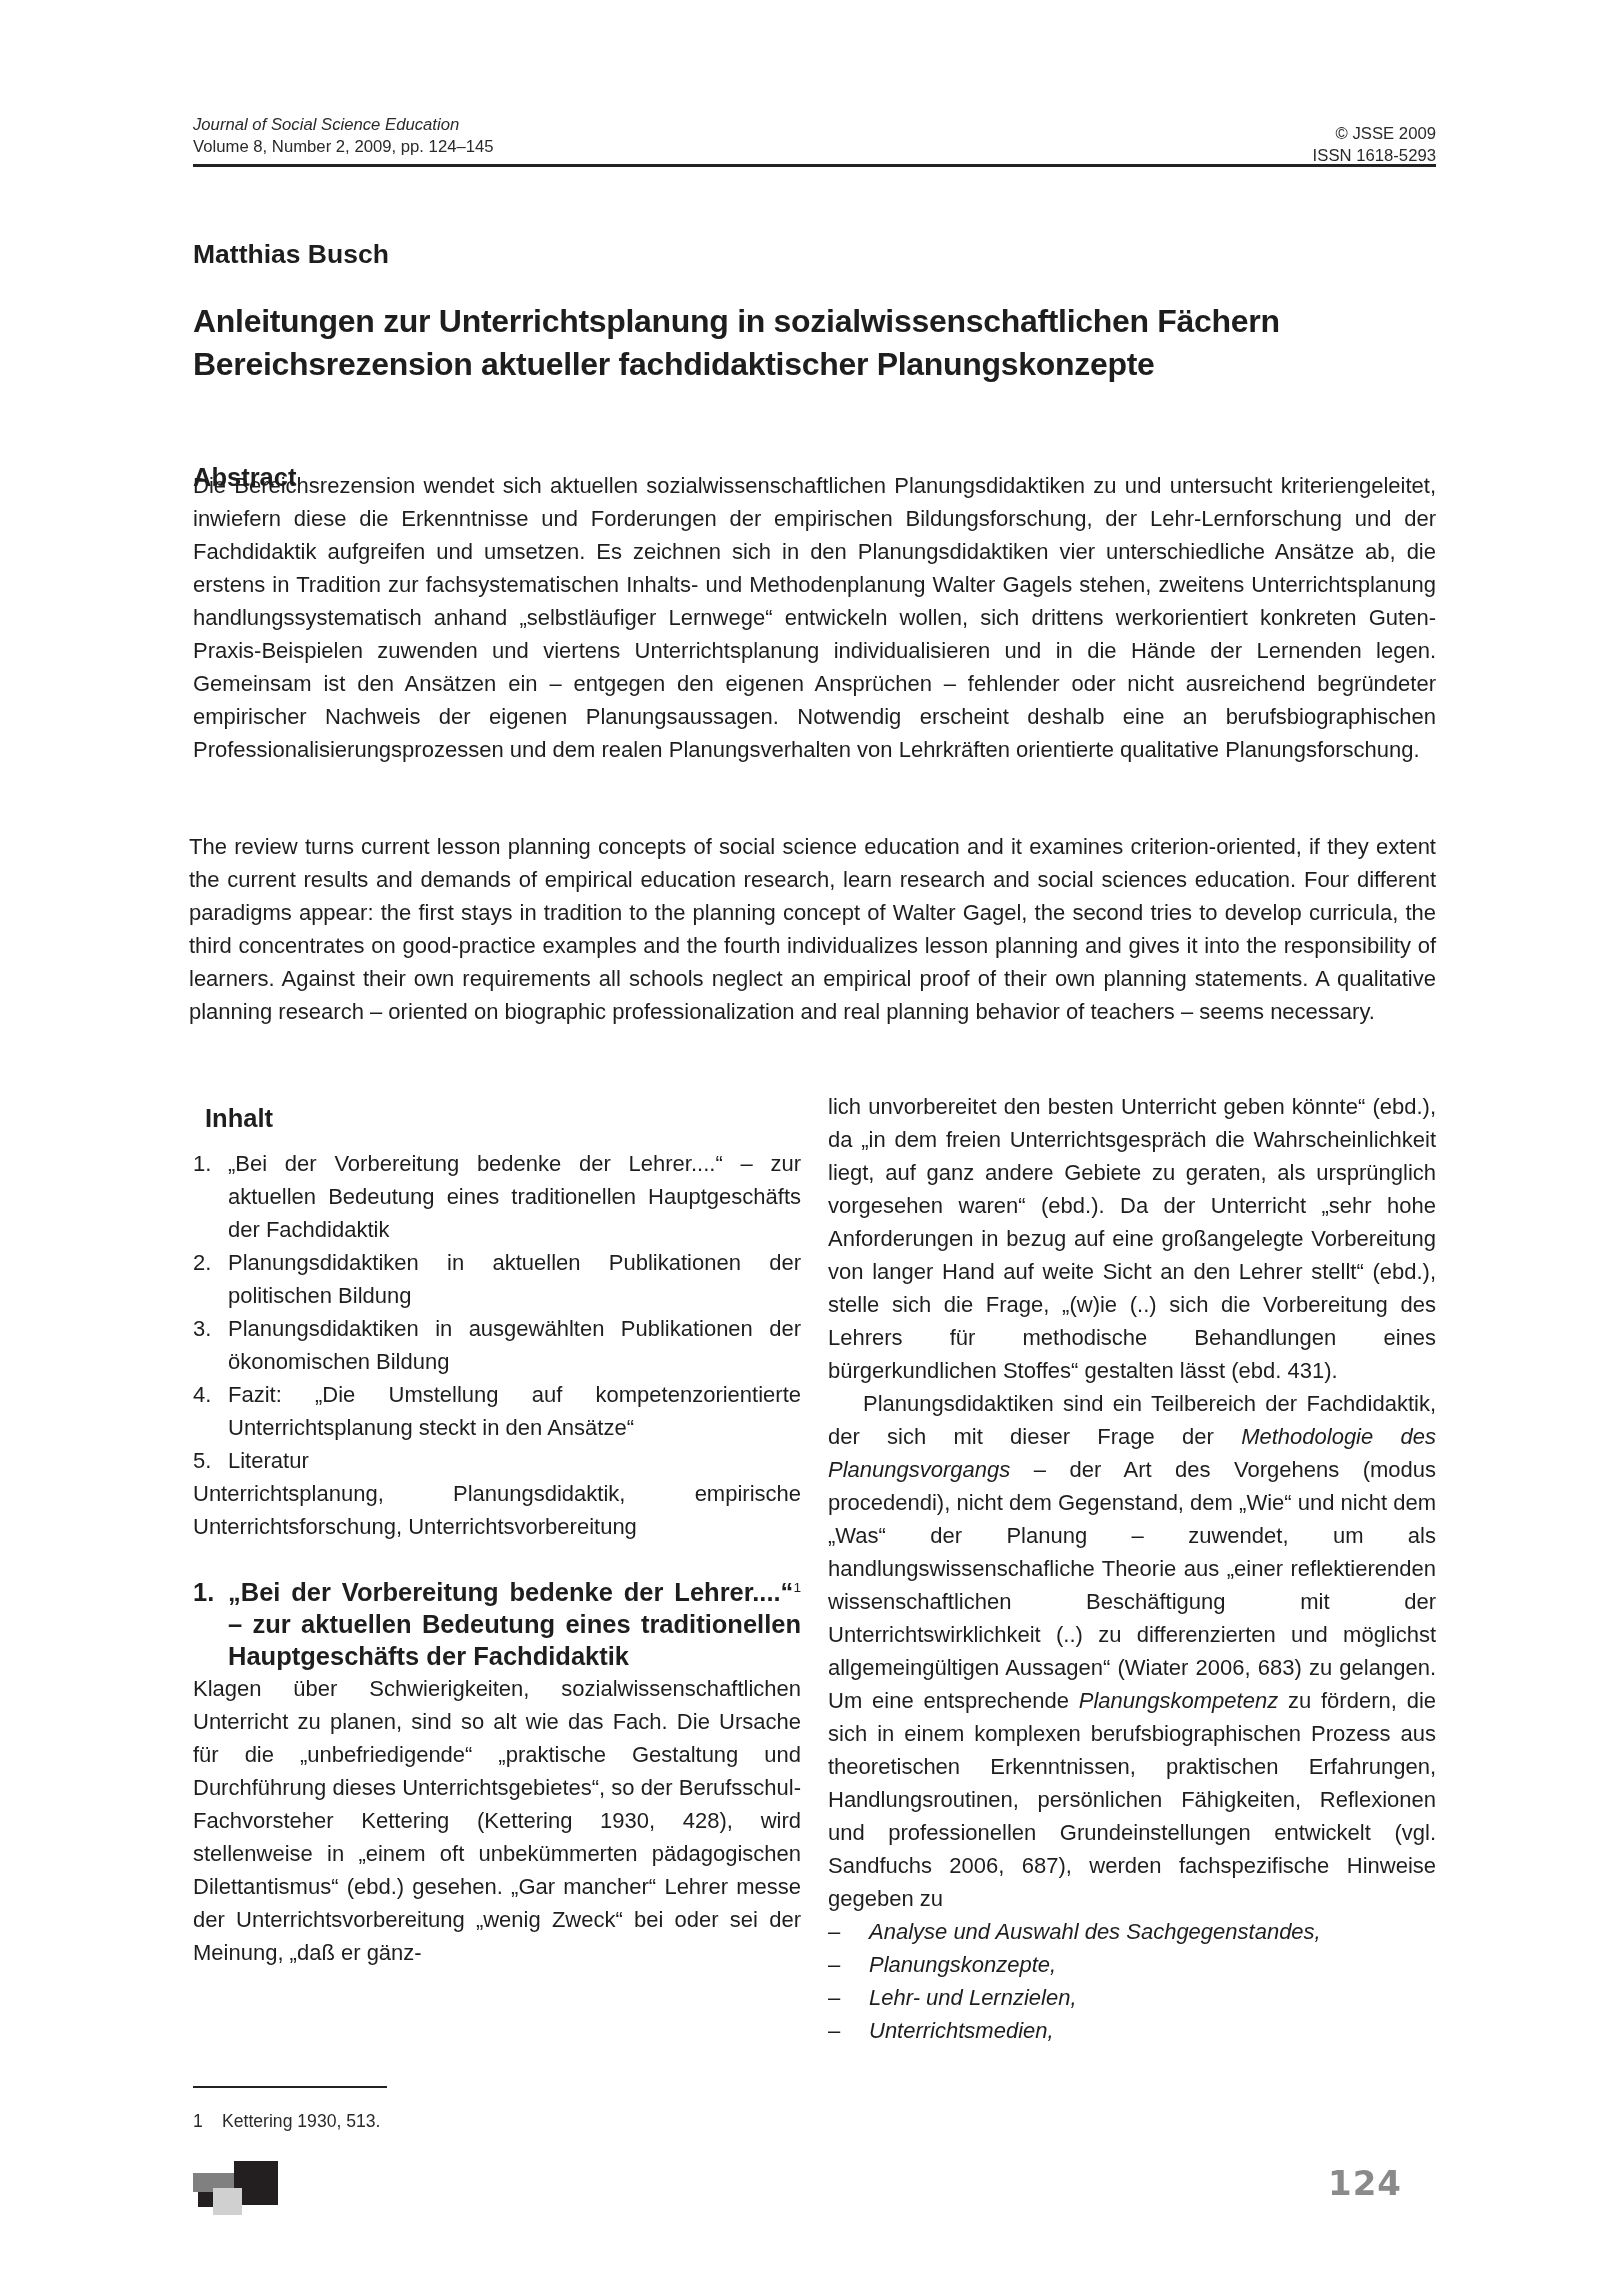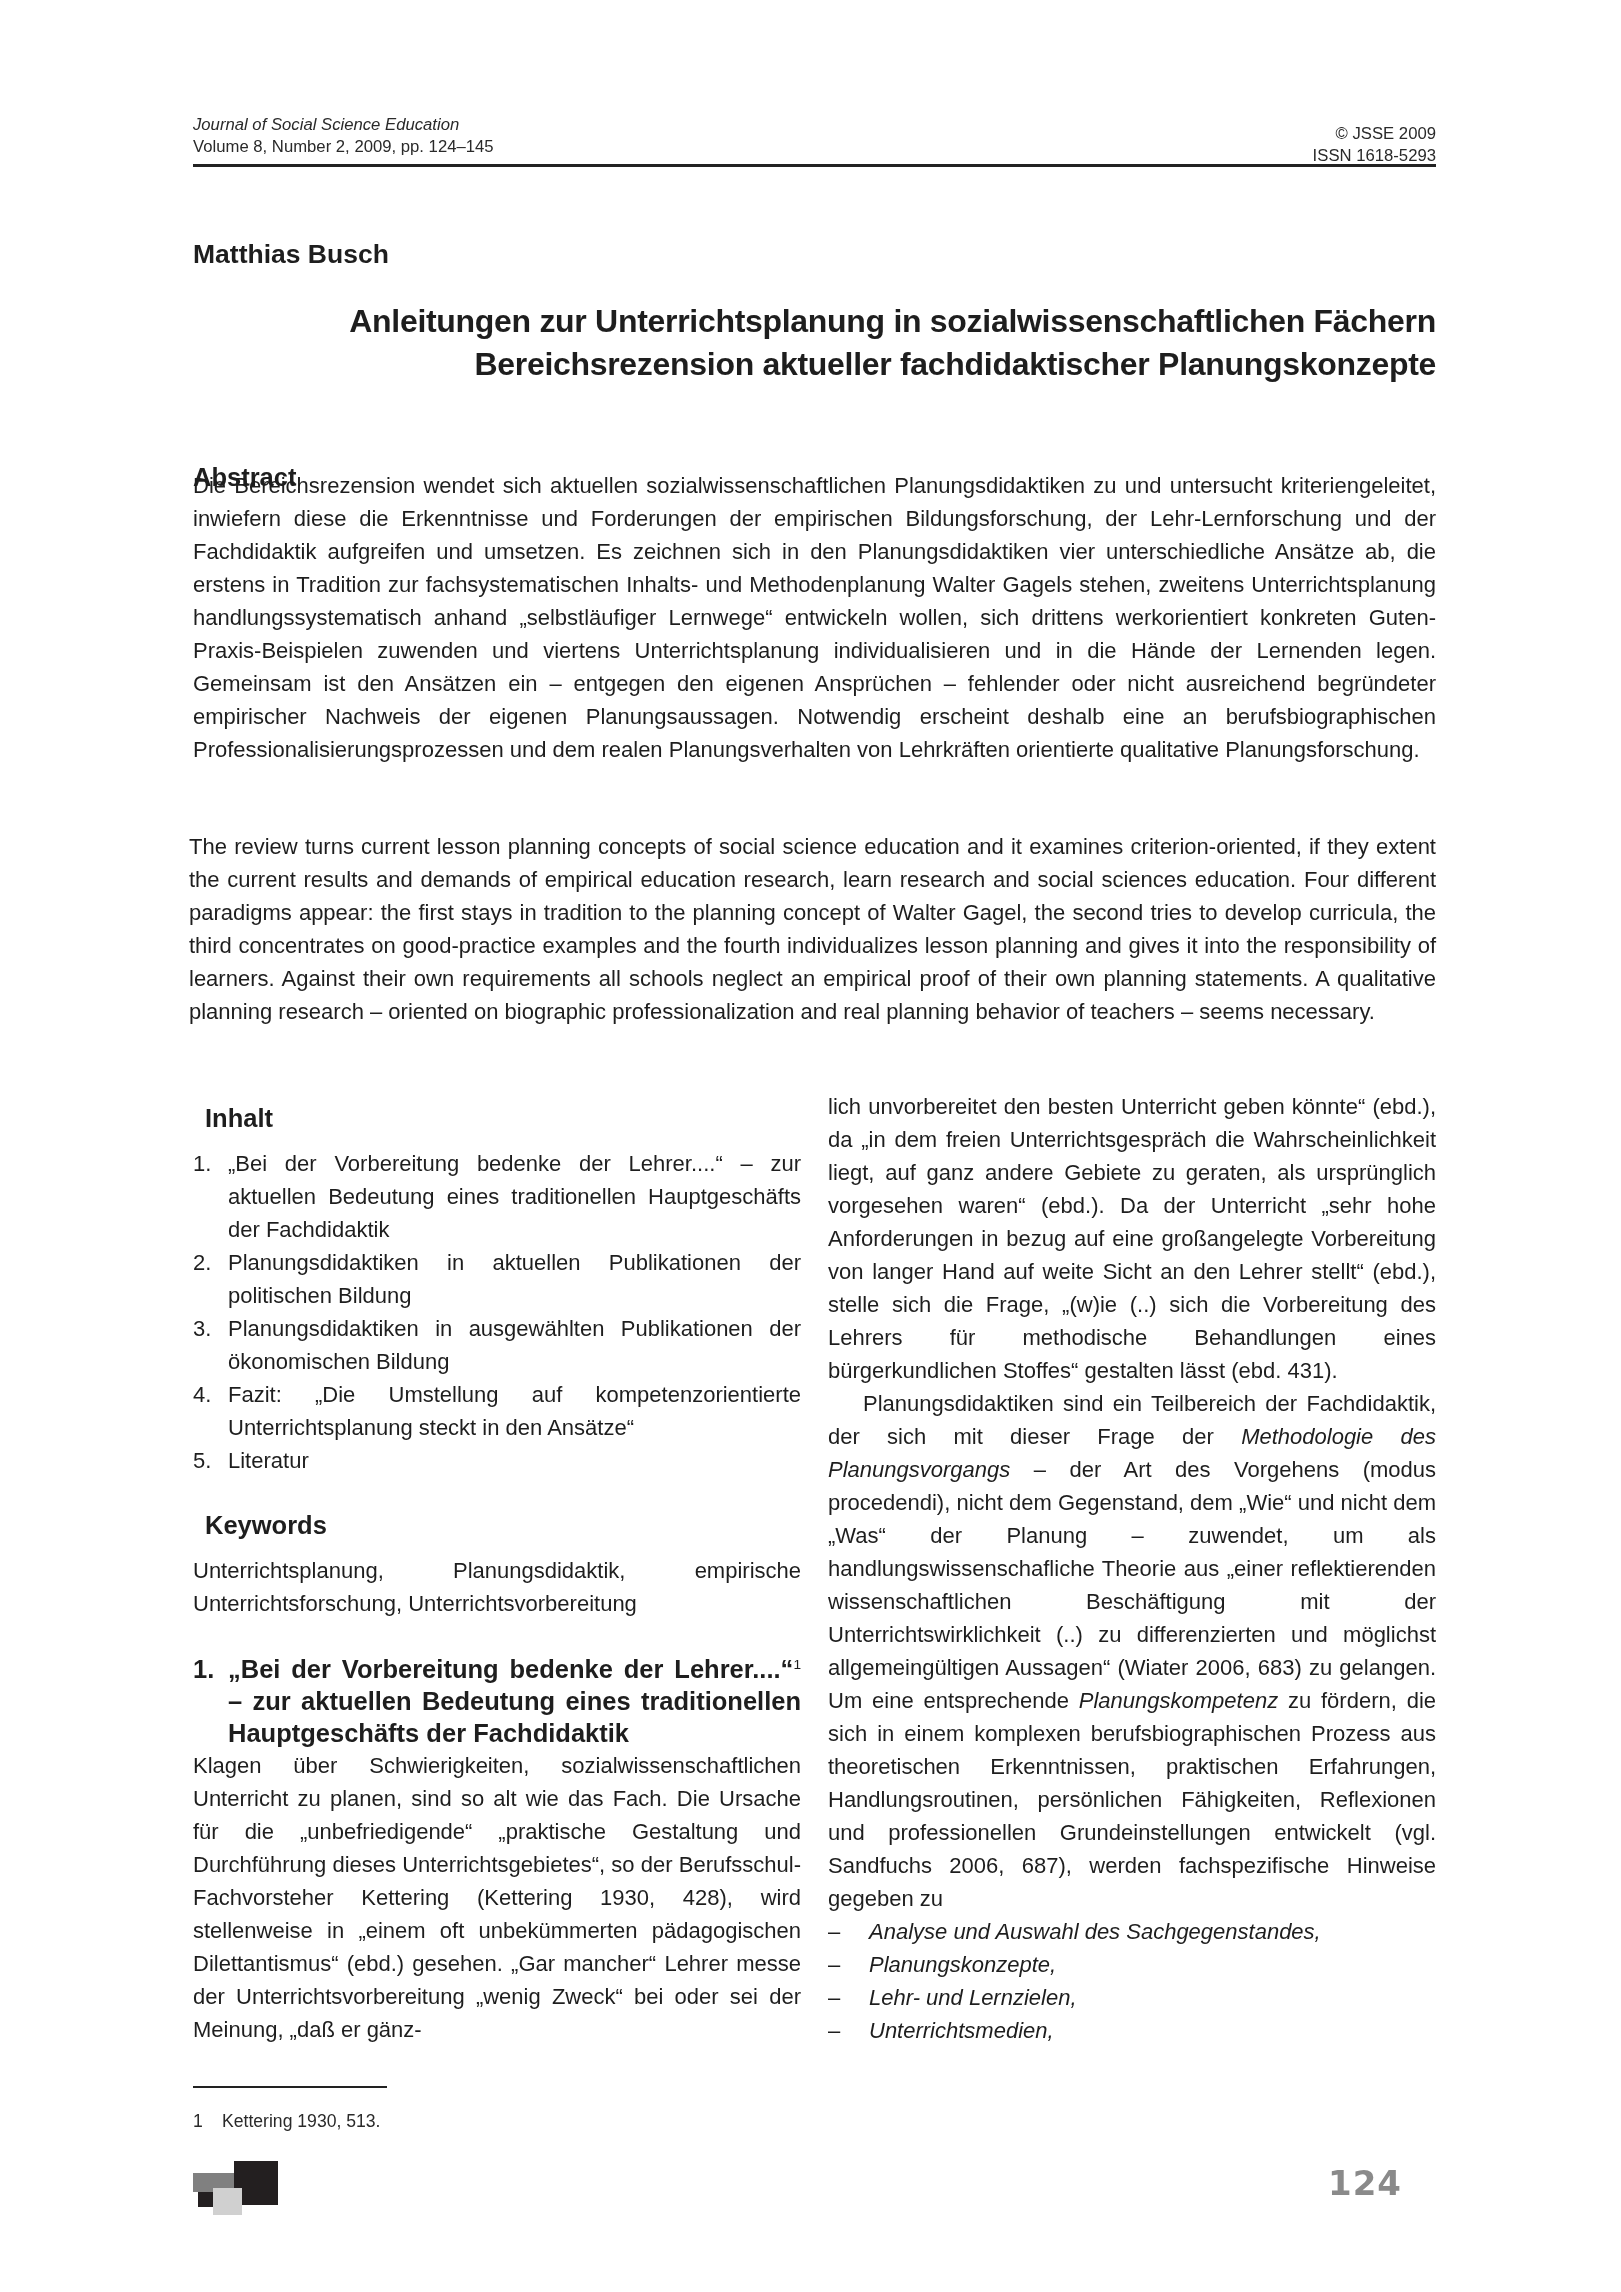--- a/index.html
+++ b/index.html
@@ -8,21 +8,21 @@
     font-family: "Liberation Sans", "DejaVu Sans", sans-serif;
     color: #1e1e1e;
   }
   .abs { position: absolute; }
   .hdr-left { left: 193px; top: 114px; font-size: 16.7px; line-height: 21.6px; color: #2a2a2a; }
   .hdr-left .jt { font-style: italic; }
   .hdr-right { right: 185px; top: 123px; font-size: 16.7px; line-height: 21.6px; color: #2a2a2a; text-align: right; }
   .hdr-rule { left: 193px; top: 164px; width: 1243px; height: 2.9px; background: #222; }
 
   .author { left: 193px; top: 239px; font-size: 26.5px; font-weight: bold; color: #1e1e1e; }
-  .title { left: 193px; top: 300px; width: 1243px; font-size: 32px; font-weight: bold; line-height: 43px; color: #1e1e1e; letter-spacing: -0.3px; text-align: right; }
+  .title { left: 193px; top: 300px; width: 1243px; font-size: 32px; font-weight: bold; line-height: 43px; color: #1e1e1e; letter-spacing: -0.3px; }
 
   .abs-head { left: 193px; top: 435px; font-size: 25.5px; font-weight: bold; margin-top: 28px; }
   .abs-de { left: 193px; top: 469px; width: 1243px; font-size: 22px; line-height: 33px; text-align: justify; hyphens: manual; }
   .abs-en { left: 189px; top: 830px; width: 1247px; font-size: 22px; line-height: 33px; text-align: justify; }
 
   .col { width: 608px; font-size: 22px; line-height: 33px; text-align: justify; }
   .col-left { left: 193px; top: 1090px; }
   .col-right { left: 828px; top: 1090px; }
 
   .sec-head { font-size: 25.5px; font-weight: bold; line-height: 33px; margin: 12px; }
@@ -91,21 +91,20 @@
     <li>
         <span class="num">4.</span>
         <span class="txt">Fazit: „Die Umstellung auf kompetenzorientierte Unterrichtsplanung steckt in den Ansätze“</span>
       </li>
     <li>
         <span class="num">5.</span>
         <span class="txt">Literatur</span>
       </li>
   </ol>
 
-  <h3 class="sec-head kw-head">Keywords</h3>
   <p>Unterrichtsplanung, Planungsdidaktik, empirische Unterrichtsforschung, Unterrichtsvorbereitung</p>
 
   <div class="h1">
     <span class="num">1.</span>
     <span><span>„Bei der Vorbereitung bedenke der Lehrer....“</span><sup>1</sup><span> – zur aktuellen Bedeutung eines traditionellen Hauptgeschäfts der Fachdidaktik</span></span>
   </div>
   <p>Klagen über Schwierigkeiten, sozialwissenschaftlichen Unterricht zu planen, sind so alt wie das Fach. Die Ursache für die „unbefriedigende“ „praktische Gestaltung und Durchführung dieses Unterrichtsgebietes“, so der Berufsschul-Fachvorsteher Kettering (Kettering 1930, 428), wird stellenweise in „einem oft unbekümmerten pädagogischen Dilettantismus“ (ebd.) gesehen. „Gar mancher“ Lehrer messe der Unterrichtsvorbereitung „wenig Zweck“ bei oder sei der Meinung, „daß er gänz-</p>
 </div>
 
 <div class="abs col col-right">

